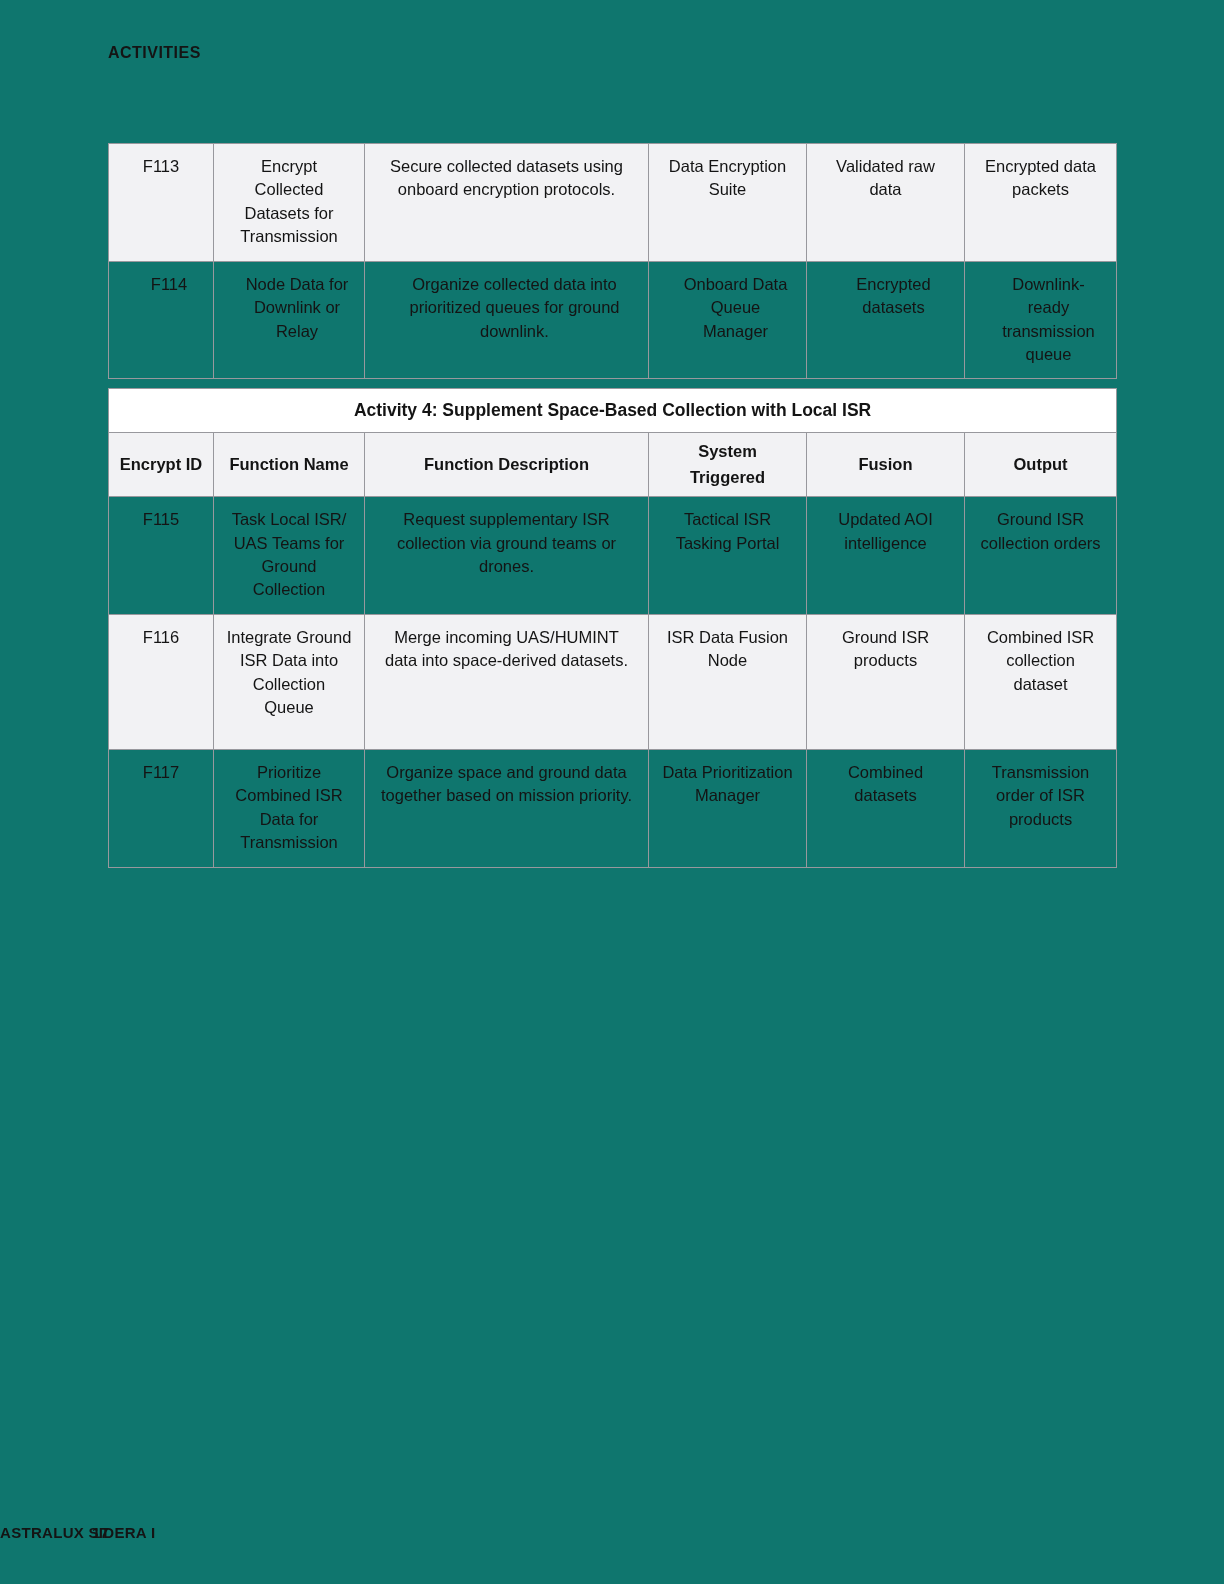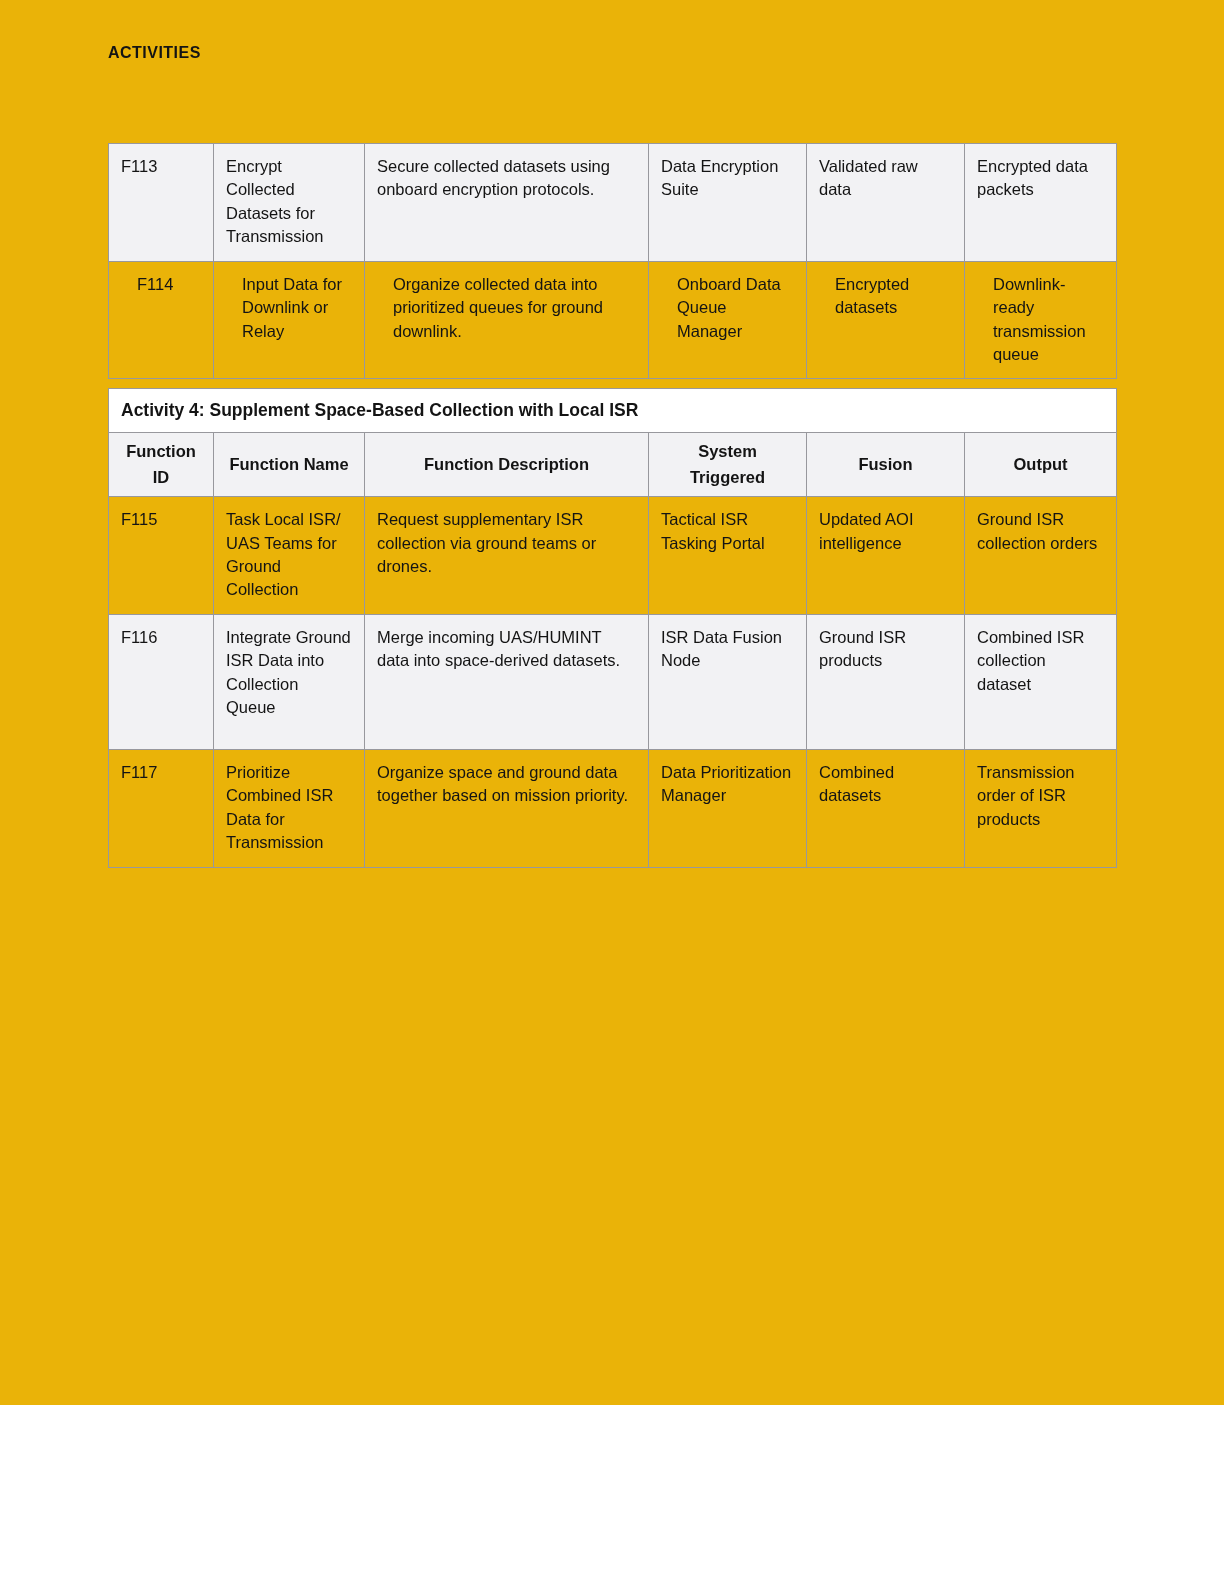--- a/index.html
+++ b/index.html
@@ -3,22 +3,22 @@
 <meta charset="utf-8">
 <style>
   html, body {
     margin: 0;
     padding: 0;
     background: #ffffff;
   }
   .page {
     position: relative;
     width: 1224px;
-    height: 1405px;
-    background: #eab308;
+    height: 1584px;
+    background: #0f766e;
     font-family: "Liberation Sans", "DejaVu Sans", sans-serif;
     color: #141414;
     overflow: hidden;
   }
   .running-head {
     position: absolute;
     left: 108px;
     top: 44px;
     font-size: 16px;
     font-weight: 700;
@@ -32,21 +32,21 @@
     table-layout: fixed;
     font-size: 16.5px;
     line-height: 1.42;
   }
   .t1 { top: 143px; }
   .t2 { top: 388px; padding-left: 44px; }
   .tbl td, .tbl th {
     border: 1px solid #98989d;
     padding: 11px 12px 12px 12px;
     vertical-align: top;
-    text-align: left;
+    text-align: center;
     font-weight: 400;
     box-sizing: border-box;
     overflow-wrap: break-word;
   }
   col.c-id   { width: 105px; }
   col.c-name { width: 151px; }
   col.c-desc { width: 284px; }
   col.c-sys  { width: 158px; }
   col.c-in   { width: 158px; }
   col.c-out  { width: 152px; }
@@ -110,21 +110,21 @@
       <tr class="shaded r-h112">
         <td class="id-cell">F113</td>
         <td>Encrypt Collected Datasets for Transmission</td>
         <td>Secure collected datasets using onboard encryption protocols.</td>
         <td>Data Encryption Suite</td>
         <td>Validated raw data</td>
         <td>Encrypted data packets</td>
       </tr>
       <tr class="r-h87">
         <td class="id-cell">F114</td>
-        <td>Input Data for Downlink or Relay</td>
+        <td>Node Data for Downlink or Relay</td>
         <td>Organize collected data into prioritized queues for ground downlink.</td>
         <td>Onboard Data Queue Manager</td>
         <td>Encrypted datasets</td>
         <td>Downlink-ready transmission queue</td>
       </tr>
     </tbody>
   </table>
 
   <table class="tbl t2">
     <colgroup>
@@ -133,21 +133,21 @@
         <col class="c-desc">
         <col class="c-sys">
         <col class="c-in">
         <col class="c-out">
     </colgroup>
     <tbody>
       <tr class="caption-row">
         <td colspan="6">Activity 4: Supplement Space-Based Collection with Local ISR</td>
       </tr>
       <tr class="head-row shaded">
-        <th>Function ID</th>
+        <th>Encrypt ID</th>
         <th>Function Name</th>
         <th>Function Description</th>
         <th>System Triggered</th>
         <th>Fusion</th>
         <th>Output</th>
       </tr>
       <tr class="r-h113">
         <td class="id-cell">F115</td>
         <td>Task Local ISR/ UAS Teams for Ground Collection</td>
         <td>Request supplementary ISR collection via ground teams or drones.</td>

